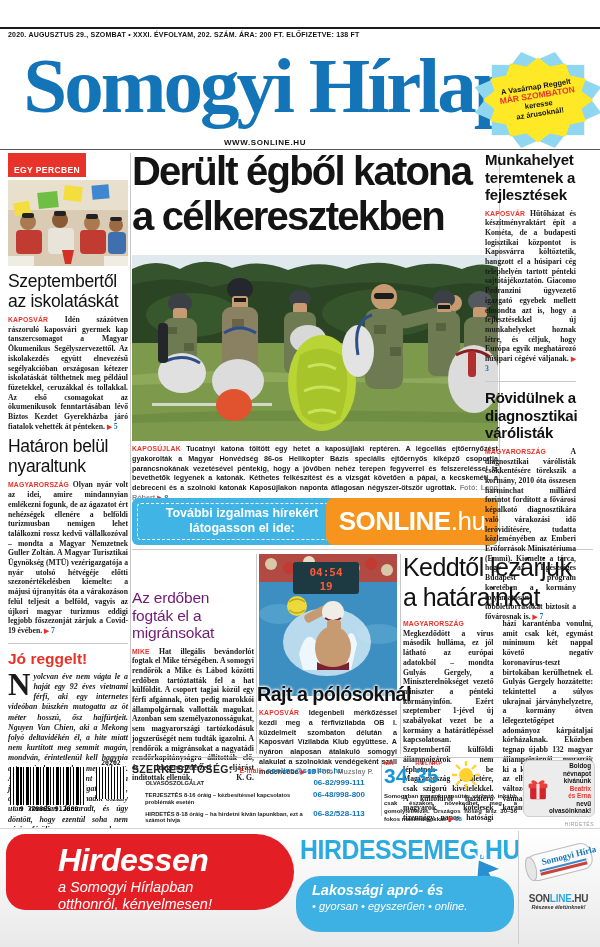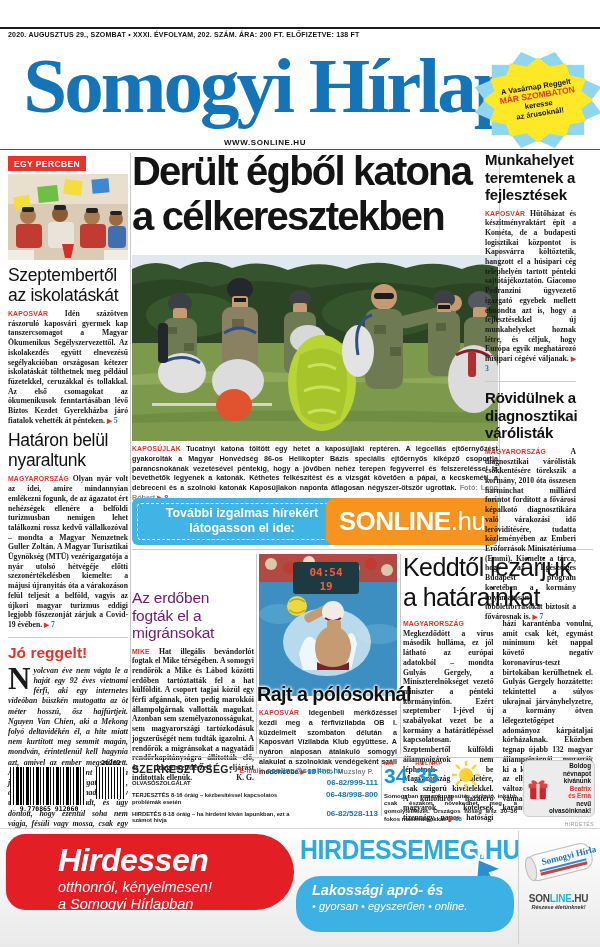--- a/index.html
+++ b/index.html
@@ -36,21 +36,21 @@
   .body-serif { font-family:"Liberation Serif",serif; font-weight:700; font-size:7.7px; line-height:9.7px; color:#1a1a1a; text-align:justify; }
   .cap-sans { font-weight:700; font-size:7.2px; line-height:9.8px; color:#1a1a1a; text-align:justify; }
   .arrow { color:#e8332b; font-size:6.5px; }
   .pg { color:#1374b8; font-weight:700; }
   .credit { color:#8a8a8a; }
   .divider { border-top:1px solid #c9c9c9; }
   .vline { position:absolute; width:0; border-left:1px solid #c9c9c9; }
 
   
   .leftcol { position:absolute; left:8px; top:153px; width:120px; }
-  .seclabel { display:inline-block; background:#e8332b; color:#fff; font-size:8.5px; font-weight:800; letter-spacing:.4px; padding:3px 6px 2px; }
+  .seclabel { display:inline-block; background:#e8332b; color:#fff; font-size:8.5px; font-weight:800; letter-spacing:.4px; padding:12px 6px 2px; }
   .leftphoto { width:120px; height:86px; margin-top:3px; display:block; }
   .lefthead { font-size:17.5px; line-height:20px; font-weight:500; color:#111; margin-top:5px; letter-spacing:-.3px; }
   .leftcol p { margin-top:4px; }
   .greet-rule { margin:7px 0 6px; }
   .greethead { color:#e8332b; font-size:15.5px; font-weight:700; }
   .greetbody { font-family:"Liberation Serif",serif; font-style:italic; font-weight:700; font-size:7.9px; line-height:10.2px; text-align:justify; color:#1a1a1a; position:relative; margin-top:5px; }
   .greetbody::first-letter { float:left; font-size:31px; line-height:24px; padding:1px 3px 0 0; font-style:normal; }
   .sig { position:absolute; right:0; bottom:0; background:#fff; padding-left:5px; font-style:italic; }
 
   .barcode { position:absolute; left:8px; top:758px; width:120px; height:60px; }
@@ -91,21 +91,21 @@
   .rightcol h3 { font-size:15px; line-height:17.5px; font-weight:700; color:#111; letter-spacing:-.2px; }
   .rightcol p { margin-top:5px; }
   .rightcol .divider { margin:8px 0 7px; }
 
   
   .footrule { position:absolute; left:132px; top:757px; width:461px; border-top:1px solid #c9c9c9; }
   .edit { position:absolute; left:132px; top:763px; width:246px; }
   .edit-title { font-size:10.5px; font-weight:700; letter-spacing:.3px; color:#222; }
   .edit-title .em { color:#e8332b; font-size:6.5px; margin-left:4px; }
   .edit-title .addr { color:#1374b8; font-size:7.5px; }
-  .crow { display:flex; justify-content:space-between; align-items:baseline; margin-top:3px; }
+  .crow { display:flex; justify-content:center; align-items:baseline; margin-top:3px; }
   .crow .lab { font-size:5.8px; font-weight:700; color:#222; width:168px; line-height:6.8px; }
   .crow .tel { font-size:8px; font-weight:700; color:#1374b8; white-space:nowrap; }
   .weather { position:absolute; left:384px; top:760px; width:133px; }
   .wx-row { display:flex; align-items:flex-start; gap:8px; }
   .wx-day { text-align:left; }
   .wx-lab { font-size:6px; font-weight:700; color:#e8332b; letter-spacing:.3px; }
   .wx-temp { font-size:21px; font-weight:800; color:#1795d4; line-height:20px; }
   .wx-text { margin-top:3px; font-size:6px; line-height:7.4px; font-weight:700; text-align:justify; color:#222; }
   .nameday { position:absolute; left:523px; top:760px; width:72px; height:57px; background:#ececec; border:1px solid #cfcfcf; border-radius:6px; display:flex; align-items:center; padding:3px; }
   .nd-text { flex:1; text-align:right; font-size:6.3px; line-height:7.6px; font-weight:700; color:#111; }
@@ -406,22 +406,22 @@
       <div class="nd-red">Beatrix</div>
       <div class="nd-red">és Erna</div>
       <div>nevű olvasóinknak!</div>
     </div>
   </div>
   <div class="admark">HIRDETÉS</div>
 
   <div class="ad">
     <div class="ad-red">
       <div class="big">Hirdessen</div>
+      <div class="small">a Somogyi Hírlapban</div>
       <div class="small">otthonról, kényelmesen!</div>
-      <div class="small">a Somogyi Hírlapban</div>
     </div>
     <div class="ad-site">HIRDESSEMEG.HU</div>
     <svg class="ad-cursor" viewBox="0 0 40 44">
       <g stroke="#fff" stroke-width="2">
           <line x1="6" y1="2" x2="10" y2="8"></line>
           <line x1="0" y1="10" x2="7" y2="12"></line>
           <line x1="16" y1="0" x2="14" y2="7"></line>
         </g>
       <path d="M10,8 L34,18 L22,22 L30,36 L24,40 L16,26 L8,32 Z" fill="#2a8fd0" stroke="#fff" stroke-width="2"></path>
     </svg>

